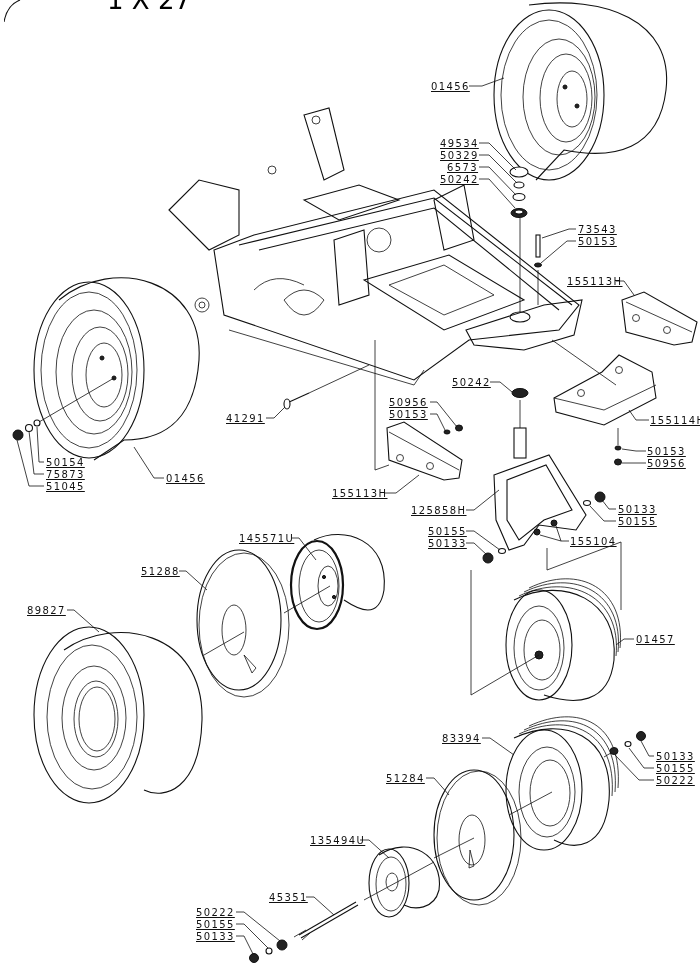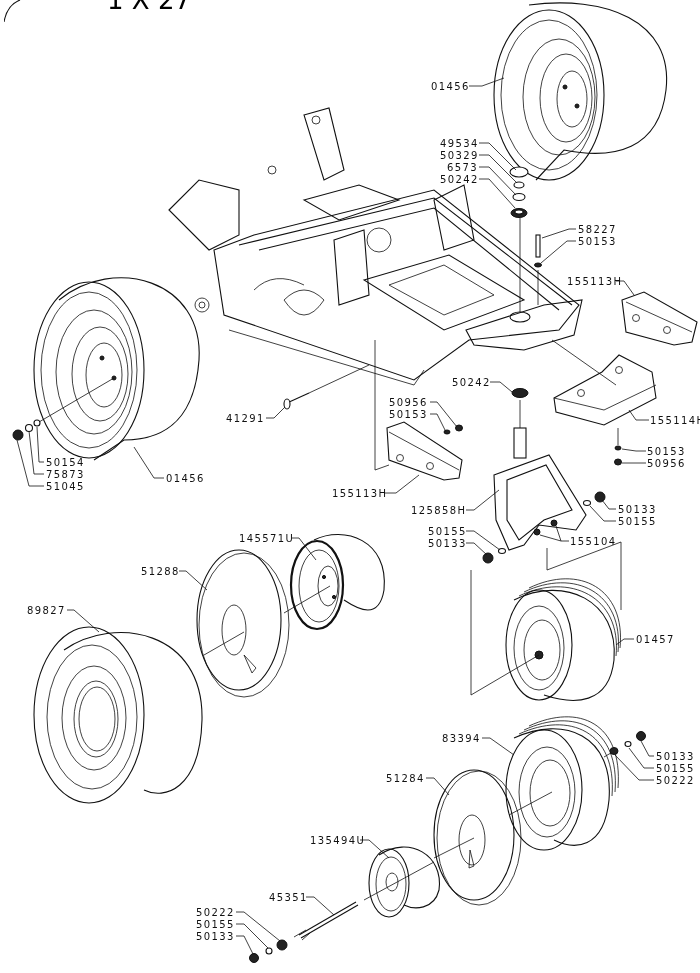--- a/index.html
+++ b/index.html
@@ -1,18 +1,18 @@
 <!DOCTYPE html>
 <html><head>
 <meta charset="utf-8">
 <style>
   html,body{margin:0;padding:0;background:#fff;}
   body{width:700px;height:973px;position:relative;overflow:hidden;font-family:"Liberation Sans",sans-serif;}
   #stage{position:absolute;left:4px;top:0;width:700px;height:939px;}
-  .lbl{position:absolute;font-family:"DejaVu Sans",sans-serif;font-size:10px;letter-spacing:1.4px;color:#111;white-space:nowrap;line-height:11px;}
+  .lbl{position:absolute;font-family:"DejaVu Sans",sans-serif;font-size:10px;letter-spacing:1.4px;color:#111;white-space:nowrap;line-height:11px;text-decoration:underline;}
   .hdr{position:absolute;left:103px;top:-14px;font-family:"DejaVu Sans",sans-serif;font-size:26px;color:#000;line-height:28px;}
   svg{position:absolute;left:0;top:0;}
   svg .s{fill:none;stroke:#111;stroke-width:1.1;}
   svg .t{fill:none;stroke:#111;stroke-width:0.8;}
   svg .w{fill:#fff;stroke:#111;stroke-width:1.1;}
   svg .k{fill:#222;stroke:#111;stroke-width:1;}
 </style>
 </head>
 <body>
 
@@ -252,21 +252,21 @@
       <path class="t" d="M232,924 L240,924 L264,948"></path>
       <path class="t" d="M232,936 L240,936 L249,954"></path>
     </g>
   </svg>
 
   <div class="lbl" style="left:427px;top:81px">01456</div>
   <div class="lbl" style="left:436px;top:138px">49534</div>
   <div class="lbl" style="left:436px;top:150px">50329</div>
   <div class="lbl" style="left:443px;top:162px">6573</div>
   <div class="lbl" style="left:436px;top:174px">50242</div>
-  <div class="lbl" style="left:574px;top:224px">58227</div>
+  <div class="lbl" style="left:574px;top:224px">73543</div>
   <div class="lbl" style="left:574px;top:236px">50153</div>
   <div class="lbl" style="left:563px;top:276px">155113H</div>
   <div class="lbl" style="left:448px;top:377px">50242</div>
   <div class="lbl" style="left:646px;top:415px">155114H</div>
   <div class="lbl" style="left:643px;top:446px">50153</div>
   <div class="lbl" style="left:643px;top:458px">50956</div>
   <div class="lbl" style="left:222px;top:413px">41291</div>
   <div class="lbl" style="left:385px;top:397px">50956</div>
   <div class="lbl" style="left:385px;top:409px">50153</div>
   <div class="lbl" style="left:328px;top:488px">155113H</div>

